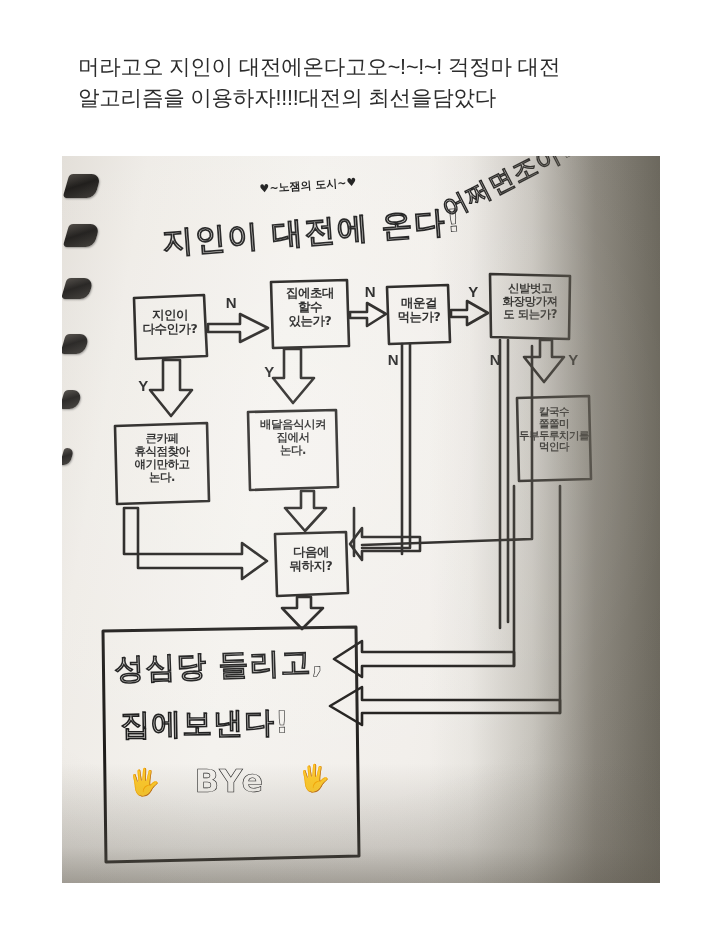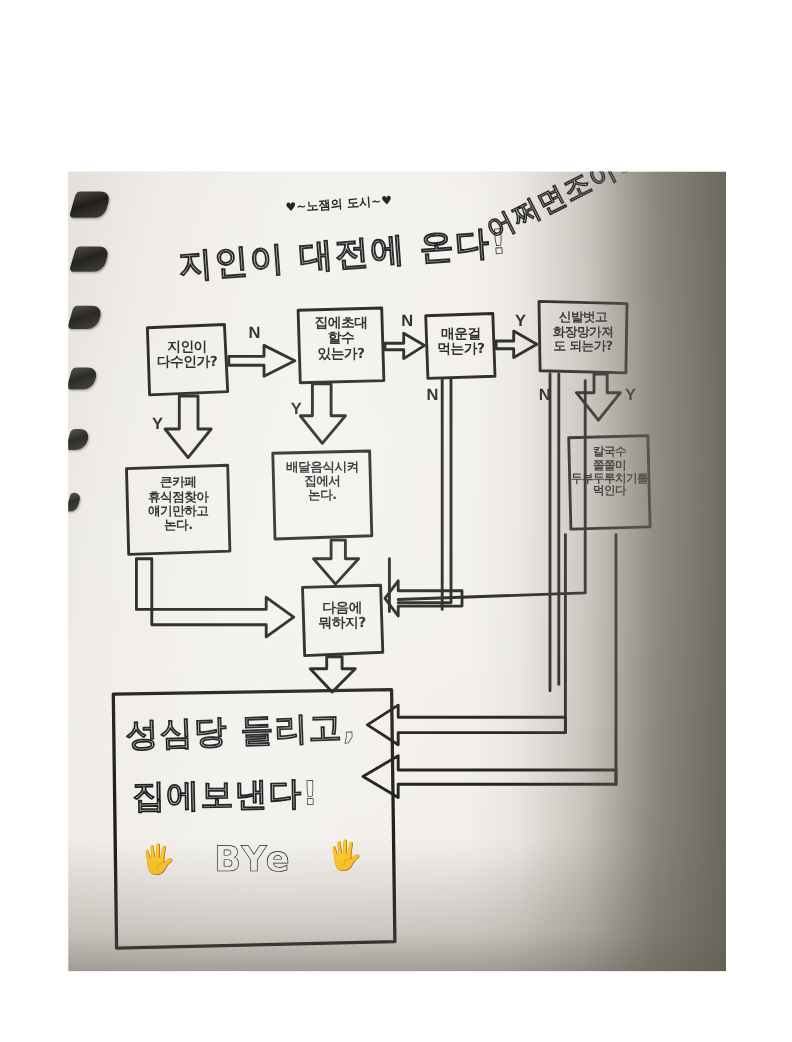--- a/index.html
+++ b/index.html
@@ -131,20 +131,21 @@
     -webkit-text-stroke: 0.6px #1b1b1b; color: transparent;
   }
   .branch-label { font-size: 15px; font-weight: 700; font-family:"Liberation Sans",sans-serif; }
   .hand-glyph { font-size: 26px; color:#1b1b1b; -webkit-text-stroke:0; }
 </style>
 </head>
 <body>
 
 <div id="root">
 
+  <div class="caption">머라고오 지인이 대전에온다고오~!~!~! 걱정마 대전 알고리즘을 이용하자!!!!대전의 최선을담았다</div>
 
   <div class="photo">
     <div class="paper"></div>
 
     <div class="spiral">
       <div class="ring" style="top:18px;  width:32px; height:24px;"></div>
       <div class="ring" style="top:68px;  width:31px; height:23px;"></div>
       <div class="ring" style="top:122px; width:27px; height:21px; left:2px;"></div>
       <div class="ring" style="top:178px; width:24px; height:20px; left:1px;"></div>
       <div class="ring" style="top:234px; width:18px; height:19px; left:0px;"></div>

